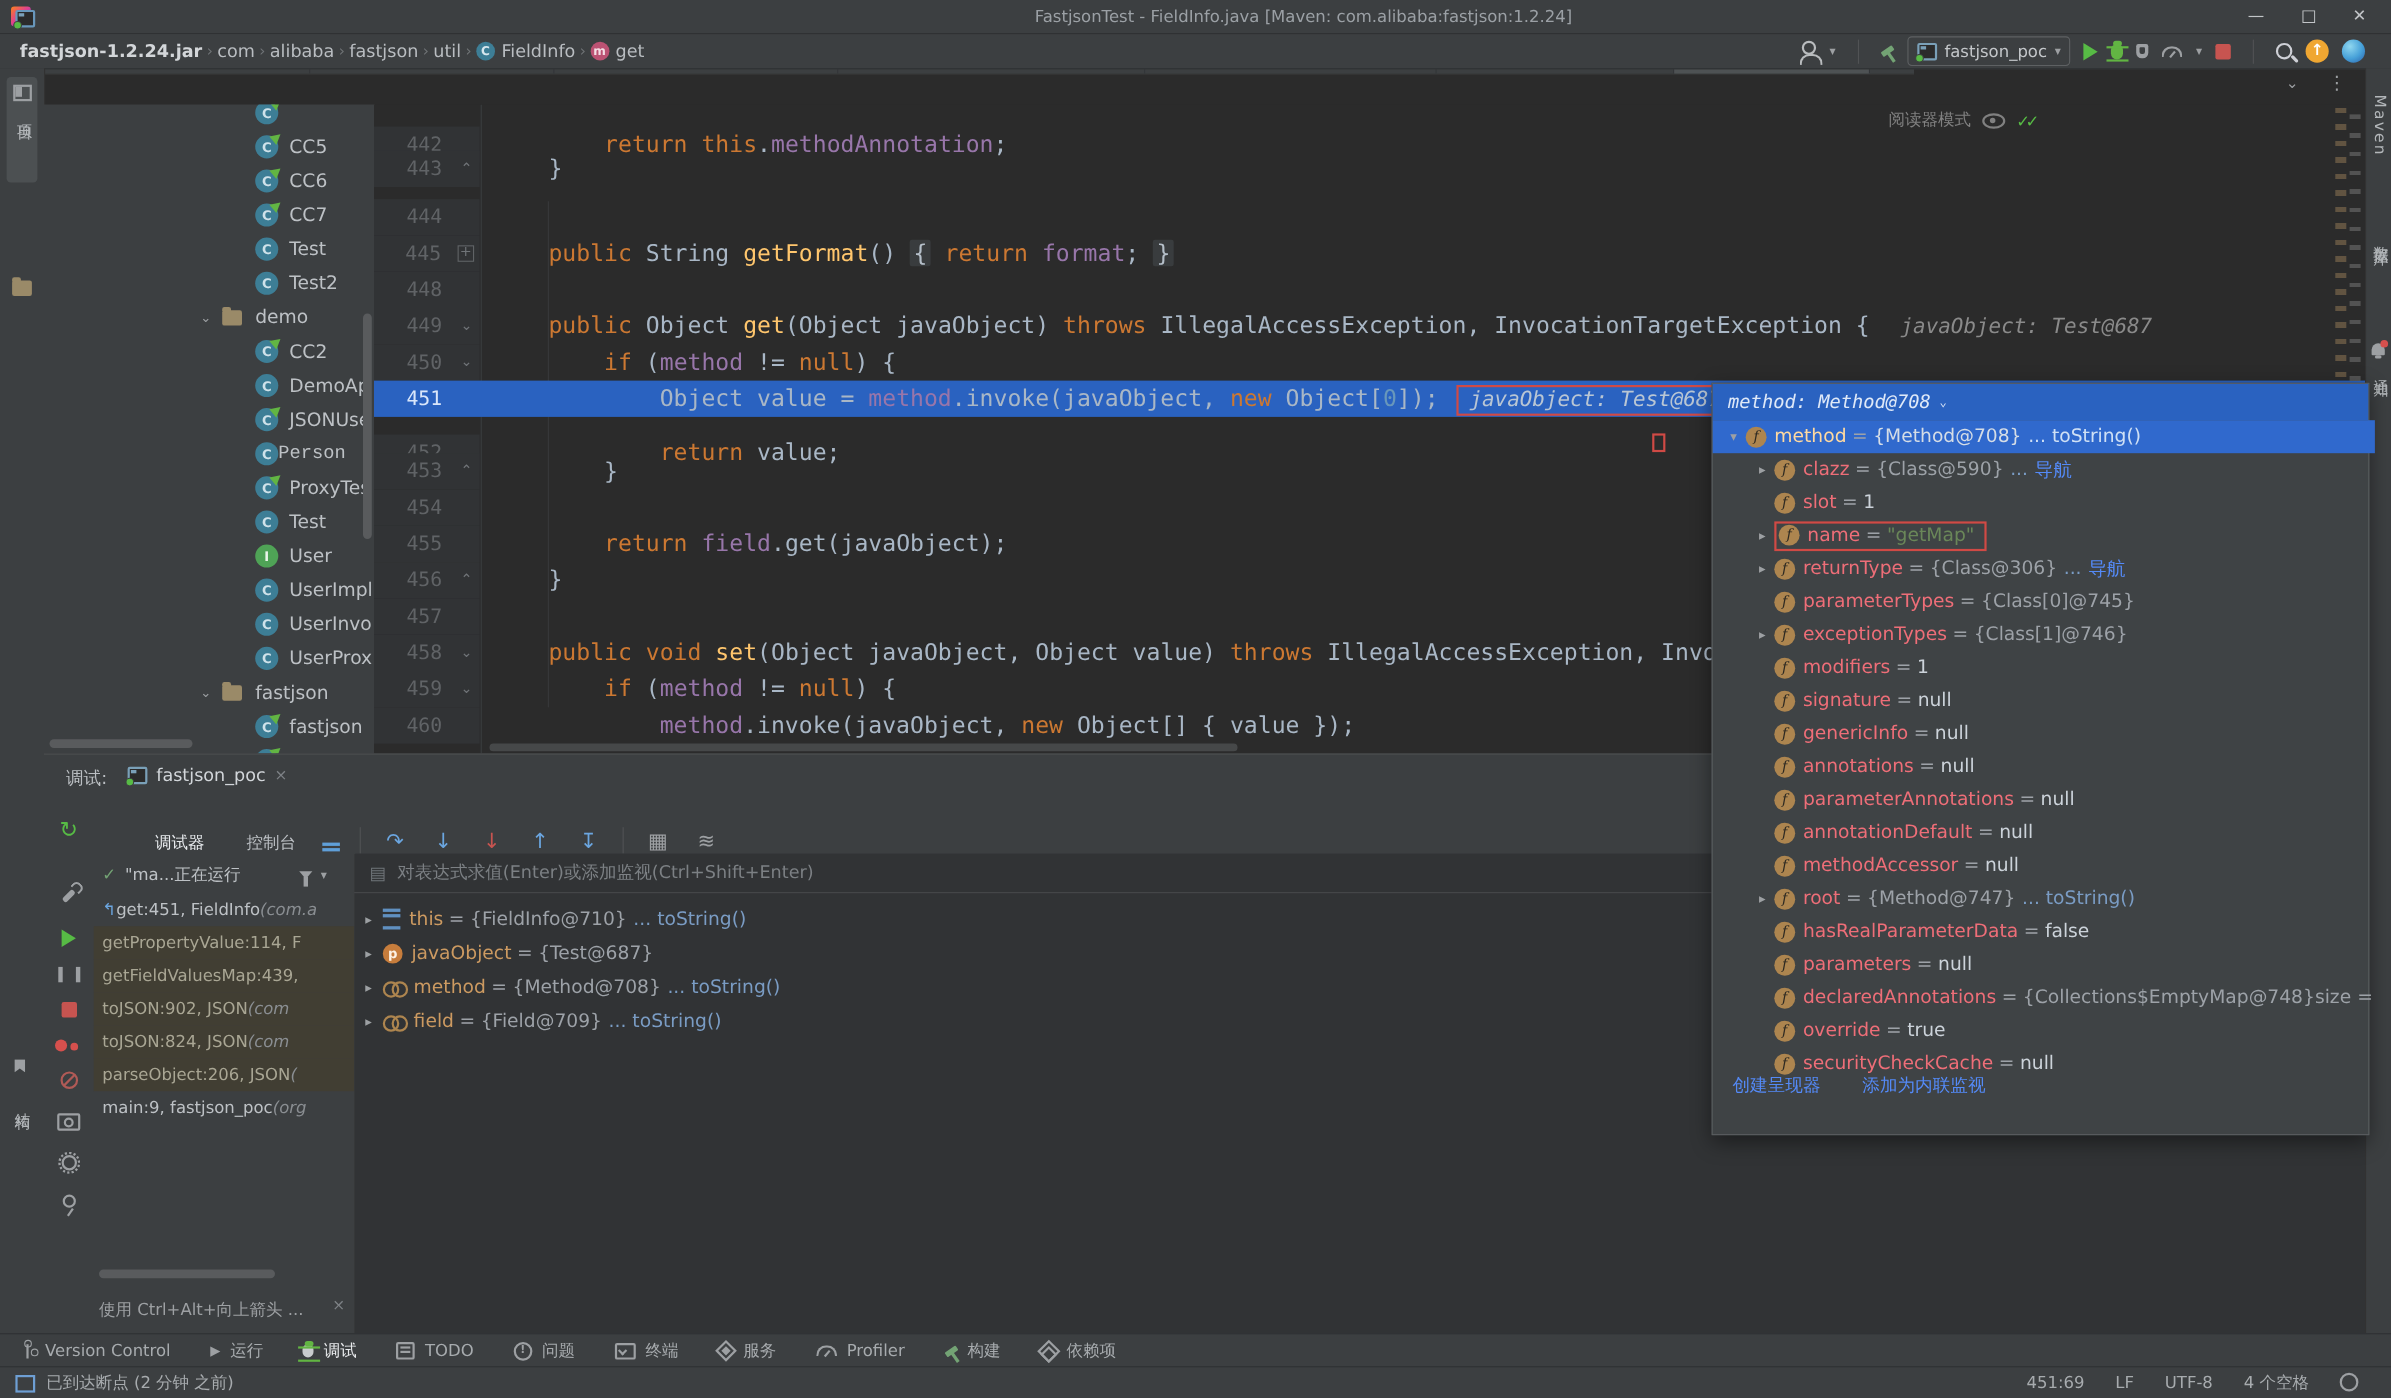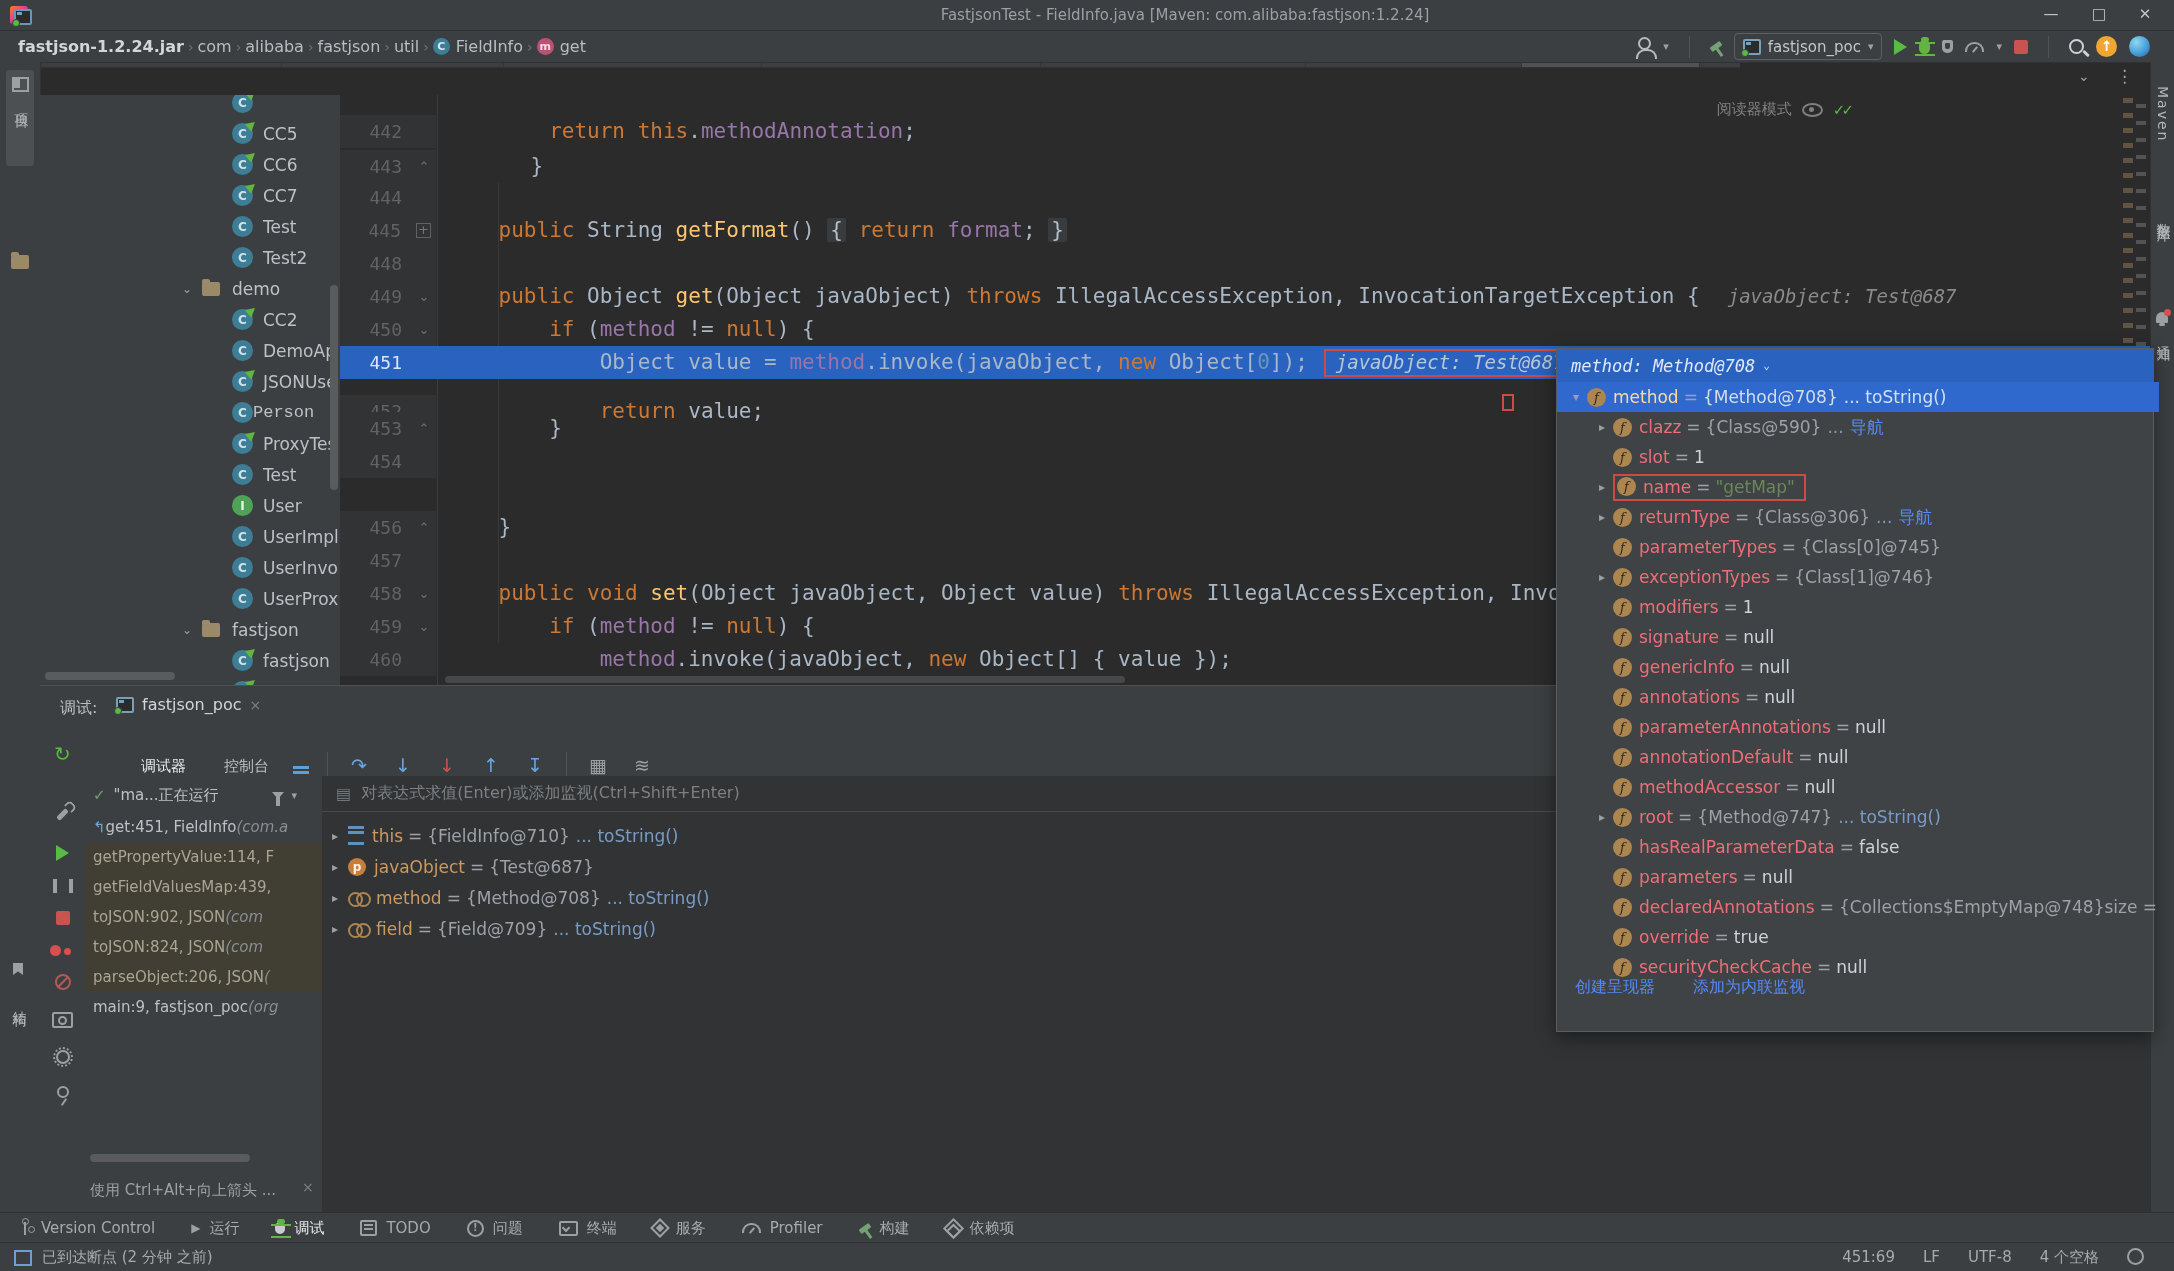--- a/index.html
+++ b/index.html
@@ -357,30 +357,31 @@
   <div class="editor" id="editor">
     <div class="guide" style="left:97px;top:0;height:590px"></div>
     <div class="guide" style="left:158px;top:88px;height:460px;background:#38393b"></div>
     <div class="abs" style="right:300px;top:5px;display:flex;align-items:center;gap:10px">
       <span style="color:#808080;font-size:15px">阅读器模式</span>
       <span class="ic i-eye"></span>
       <span style="color:#57bb45;font-size:15px;letter-spacing:-4px">✓✓</span>
     </div>
     <div class="sb" style="left:105px;top:581px;width:680px;height:7px;opacity:.6"></div>
   <div class="cl" style="top: 20px;"><span class="gut"><span class="lnum">442</span><span class="fold"></span></span><span class="codeln"><span>        </span><span class="tk-k">return </span><span class="tk-k">this</span><span>.</span><span class="tk-f">methodAnnotation</span><span>;</span></span></div>
-      <div class="cl" style="top: 55px; gap: 32px;"><span class="gut"><span class="lnum">443</span><span class="fold">⌃</span></span><span class="codeln"><span>    }</span></span></div>
+      <div class="cl" style="top: 42px;"><span class="gut"><span class="lnum">443</span><span class="fold">⌃</span></span><span class="codeln"><span>    }</span></span></div>
       <div class="cl" style="top: 86px;"><span class="gut"><span class="lnum">444</span><span class="fold"></span></span><span class="codeln"></span></div>
       <div class="cl" style="top: 119px;"><span class="gut"><span class="lnum">445</span><span class="fold" style="border: 1px solid rgb(96, 99, 102); height: 13px; line-height: 12px; margin: 9px 5px 0px; width: 13px;">+</span></span><span class="codeln"><span>    </span><span class="tk-k">public </span><span>String </span><span class="tk-d">getFormat</span><span>() </span><span class="tk-fb">{</span><span> </span><span class="tk-k">return </span><span class="tk-f">format</span><span>; </span><span class="tk-fb">}</span></span></div>
       <div class="cl" style="top: 152px;"><span class="gut"><span class="lnum">448</span><span class="fold"></span></span><span class="codeln"></span></div>
       <div class="cl" style="top: 185px;"><span class="gut"><span class="lnum">449</span><span class="fold">⌄</span></span><span class="codeln"><span>    </span><span class="tk-k">public </span><span>Object </span><span class="tk-d">get</span><span>(Object javaObject) </span><span class="tk-k">throws </span><span>IllegalAccessException, InvocationTargetException {</span><span class="tk-h">javaObject: Test@687</span></span></div>
       <div class="cl" style="top: 218px;"><span class="gut"><span class="lnum">450</span><span class="fold">⌄</span></span><span class="codeln"><span>        </span><span class="tk-k">if </span><span>(</span><span class="tk-f">method</span><span> != </span><span class="tk-k">null</span><span>) {</span></span></div>
       <div class="cl hl" style="top: 251px;"><span class="gut"><span class="lnum">451</span><span class="fold"></span></span><span class="codeln"><span>            Object value = </span><span class="tk-f">method</span><span>.invoke(javaObject, </span><span class="tk-k">new </span><span>Object[</span><span class="tk-n">0</span><span>]);</span><span class="tk-hb">javaObject: Test@687</span></span></div>
       <div class="cl" style="top: 300px;"><span class="gut"><span class="lnum">452</span><span class="fold"></span></span><span class="codeln"><span>            </span><span class="tk-k">return </span><span>value;</span></span></div>
       <div class="cl" style="top: 317px;"><span class="gut"><span class="lnum">453</span><span class="fold">⌃</span></span><span class="codeln"><span>        }</span></span></div>
       <div class="cl" style="top: 350px;"><span class="gut"><span class="lnum">454</span><span class="fold"></span></span><span class="codeln"></span></div>
+      <div class="cl" style="top: 383px;"><span class="gut"><span class="lnum">455</span><span class="fold"></span></span><span class="codeln"><span>        </span><span class="tk-k">return </span><span class="tk-f">field</span><span>.get(javaObject);</span></span></div>
       <div class="cl" style="top: 416px;"><span class="gut"><span class="lnum">456</span><span class="fold">⌃</span></span><span class="codeln"><span>    }</span></span></div>
       <div class="cl" style="top: 449px;"><span class="gut"><span class="lnum">457</span><span class="fold"></span></span><span class="codeln"></span></div>
       <div class="cl" style="top: 482px;"><span class="gut"><span class="lnum">458</span><span class="fold">⌄</span></span><span class="codeln"><span>    </span><span class="tk-k">public </span><span class="tk-k">void </span><span class="tk-d">set</span><span>(Object javaObject, Object value) </span><span class="tk-k">throws </span><span>IllegalAccessException, InvocationTargetException {</span></span></div>
       <div class="cl" style="top: 515px;"><span class="gut"><span class="lnum">459</span><span class="fold">⌄</span></span><span class="codeln"><span>        </span><span class="tk-k">if </span><span>(</span><span class="tk-f">method</span><span> != </span><span class="tk-k">null</span><span>) {</span></span></div>
       <div class="cl" style="top: 548px;"><span class="gut"><span class="lnum">460</span><span class="fold"></span></span><span class="codeln"><span>            </span><span class="tk-f">method</span><span>.invoke(javaObject, </span><span class="tk-k">new </span><span>Object[] { value });</span></span></div>
     </div>
 
   <div class="abs" style="left:1502px;top:394px;width:8px;height:13px;border:2px solid #d04a45;z-index:55"></div>
 
   <div class="abs marks1"></div>

